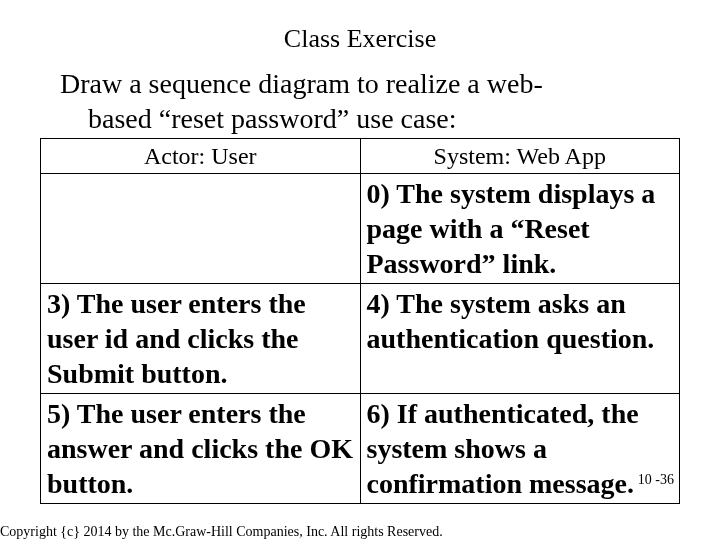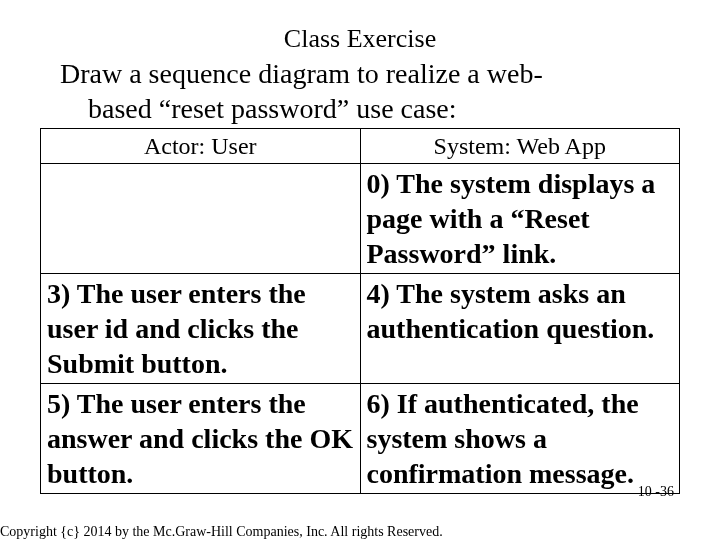--- a/index.html
+++ b/index.html
@@ -12,21 +12,21 @@
       height: 540px;
       background: #fff;
       font-family: "Times New Roman", Times, serif;
       color: #000;
       position: relative;
       padding: 24px 40px 0 40px;
     }
     .title {
       font-size: 26px;
       text-align: center;
-      margin-bottom: 2px;
+      margin-bottom: 12px;
     }
     .subtitle {
       font-size: 28px;
       line-height: 1.25;
       margin-left: 20px;
       margin-right: 10px;
       margin-bottom: 2px;
     }
     .subtitle .indent {
       display: block;
@@ -48,21 +48,21 @@
     }
     th {
       text-align: center;
       font-size: 24px;
       font-weight: normal;
       padding: 2px 6px;
     }
     .pagenum {
       position: absolute;
       right: 46px;
-      bottom: 40px;
+      bottom: 52px;
       font-size: 14px;
     }
     .copyright {
       position: absolute;
       left: 0;
       right: 0;
       bottom: 0;
       text-align: left;
       font-size: 14px;
     }

